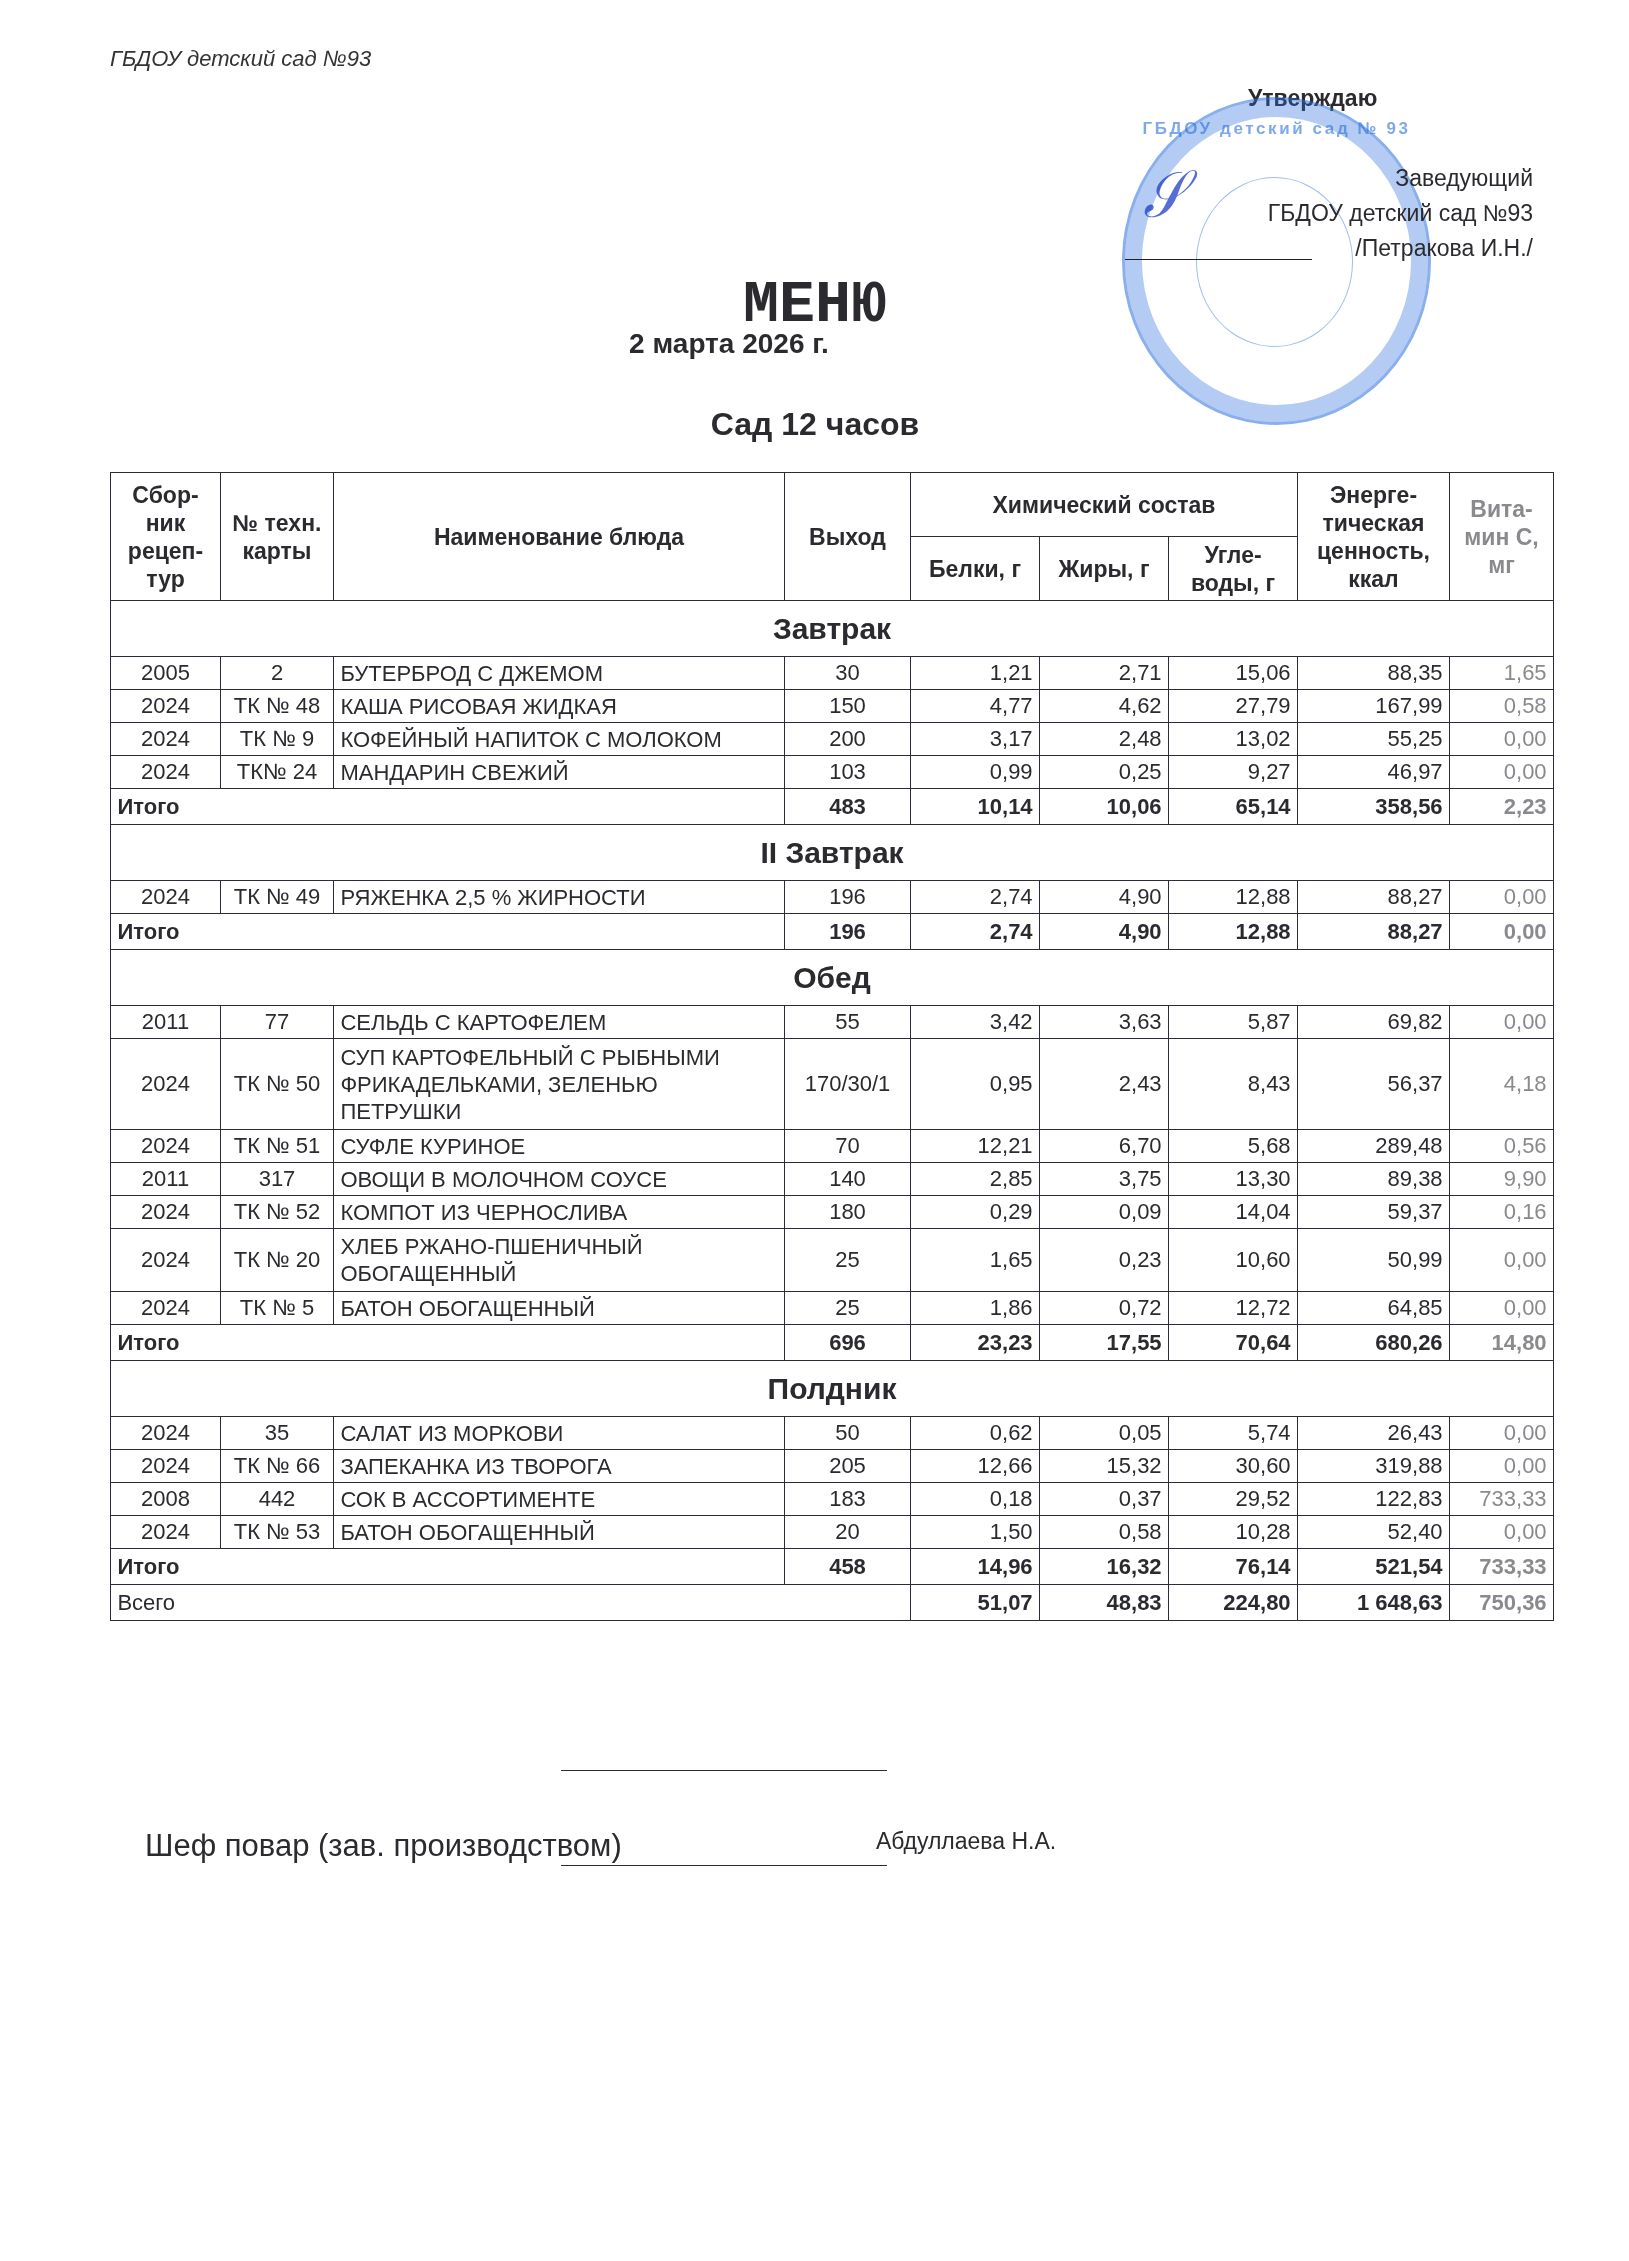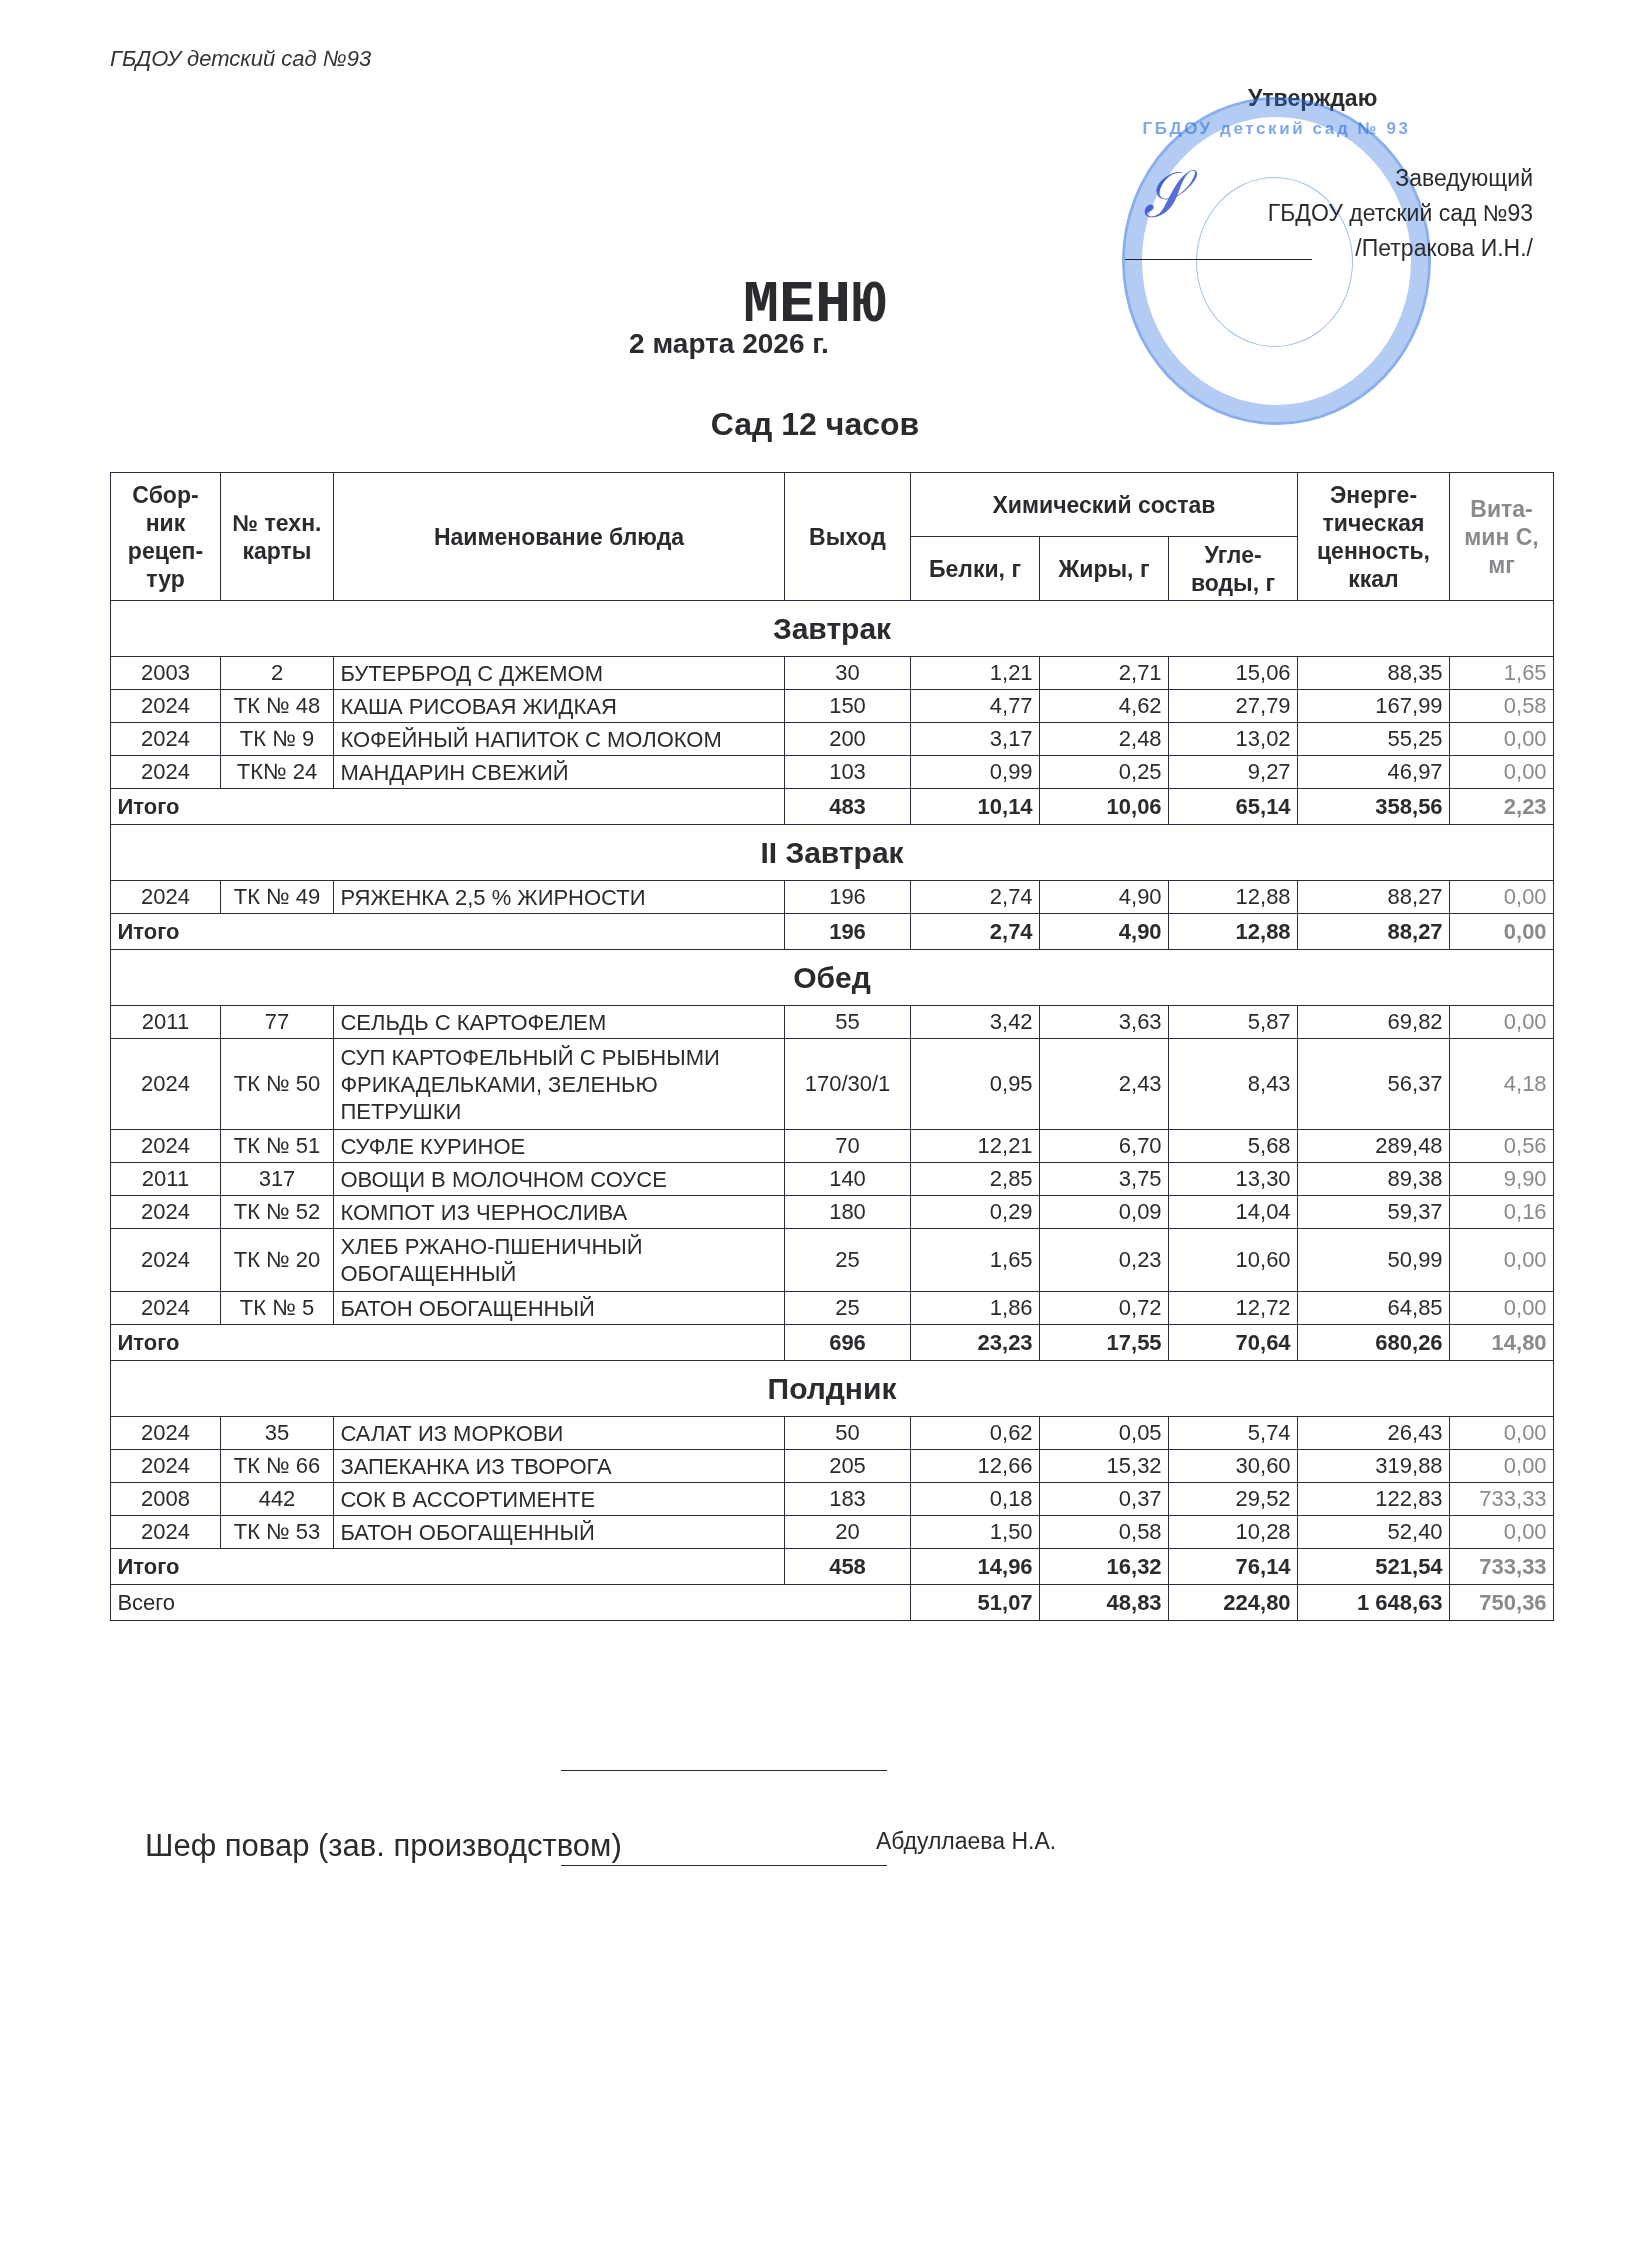--- a/index.html
+++ b/index.html
@@ -93,21 +93,21 @@
       <th>Белки, г</th>
       <th>Жиры, г</th>
       <th>Угле-воды, г</th>
     </tr>
   </thead>
   <tbody id="menu-body">
       <tr class="section">
         <td colspan="9">Завтрак</td>
       </tr>
       <tr class="row">
-        <td class="ctr">2003</td>
+        <td class="ctr">2005</td>
         <td class="ctr">2</td>
         <td class="dish">БУТЕРБРОД С ДЖЕМОМ</td>
         <td class="ctr">30</td>
         <td class="num">1,21</td>
         <td class="num">2,71</td>
         <td class="num">15,06</td>
         <td class="num">88,35</td>
         <td class="num vitc">1,65</td>
       </tr>
       <tr class="row">

